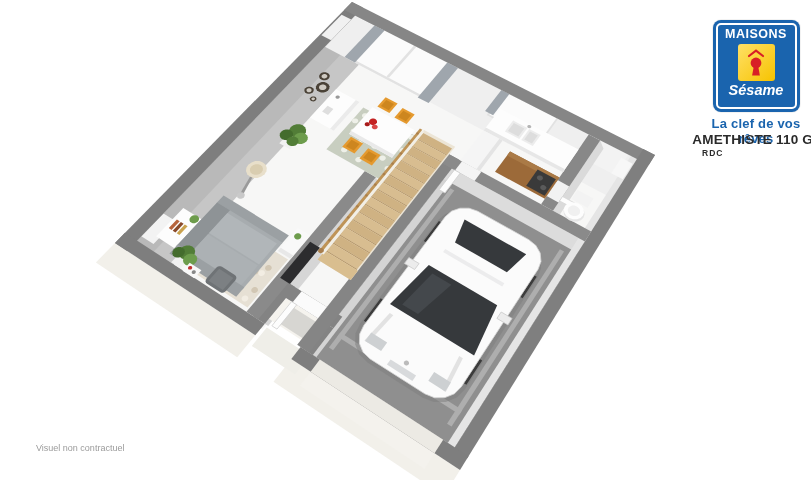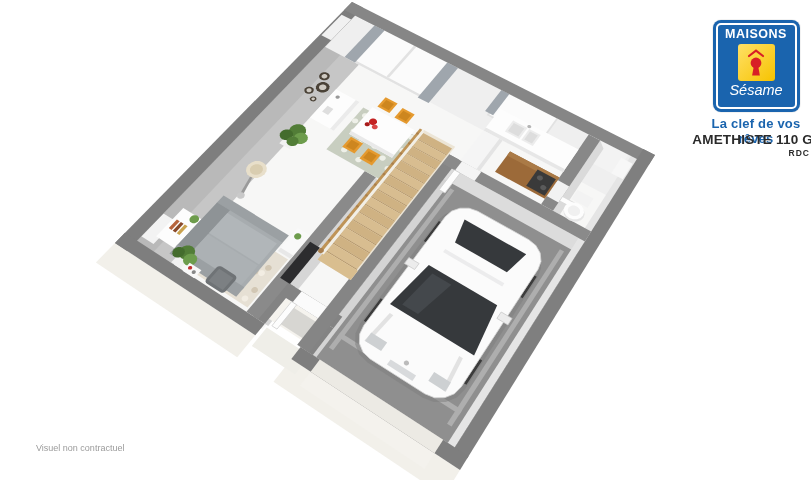--- a/index.html
+++ b/index.html
@@ -6,25 +6,25 @@
   body{width:811px;height:480px;position:relative;background:#ffffff;overflow:hidden;
        font-family:"Liberation Sans", sans-serif;}
   #plan-svg{position:absolute;left:0;top:0;}
   .logo-wrap{position:absolute;left:705px;top:20px;width:102px;text-align:center;}
   .logo-card{position:relative;width:87px;height:92px;margin:0 auto;border-radius:8px;background:#1a64ae;
              box-shadow:0 0 0 1px rgba(0,0,0,0.05);}
   .logo-inner{position:absolute;left:3px;top:3px;right:3px;bottom:3px;border:2px solid #ffffff;border-radius:5px;}
   .logo-name{position:absolute;left:0;right:0;top:7px;color:#fff;font-weight:bold;font-size:12.5px;letter-spacing:0.5px;}
   .logo-badge{position:absolute;left:50%;top:24px;width:37px;height:37px;margin-left:-18.5px;border-radius:3px;
               background:linear-gradient(135deg,#ffe066,#f6c300);display:flex;align-items:center;justify-content:center;}
-  .logo-script{position:absolute;left:0;right:0;top:62px;color:#fff;font-weight:normal;font-style:italic;font-size:14.5px;}
+  .logo-script{position:absolute;left:0;right:0;top:62px;color:#fff;font-weight:bold;font-style:italic;font-size:14.5px;}
   .logo-tagline{margin-top:4px;font-size:13px;font-weight:bold;color:#1a64ae;letter-spacing:0.2px;}
   .plan-title{position:absolute;right:-6px;top:132px;font-size:13.5px;font-weight:bold;color:#2b2b2b;
               letter-spacing:0.2px;white-space:nowrap;}
-  .floor-label{position:absolute;left:702px;top:148px;width:108px;text-align:right;font-size:8.5px;
+  .floor-label{position:absolute;left:702px;top:148px;width:108px;text-align:left;font-size:8.5px;
                font-weight:bold;color:#2b2b2b;letter-spacing:1px;}
   .disclaimer{position:absolute;left:36px;top:443px;font-size:9px;color:#9b9b9b;}
 </style>
 </head>
 <body>
 
 <svg id="plan-svg" width="811" height="480" viewBox="0 0 811 480">
     <g>
       <polygon points="353.6,8.7 645.1,156.6 457.0,457.0 126.8,241.1" fill="#f7f7f6"></polygon>
       <polygon points="287.6,299.0 333.5,328.2 295.4,377.5 248.7,346.5" fill="#ffffff"></polygon>

